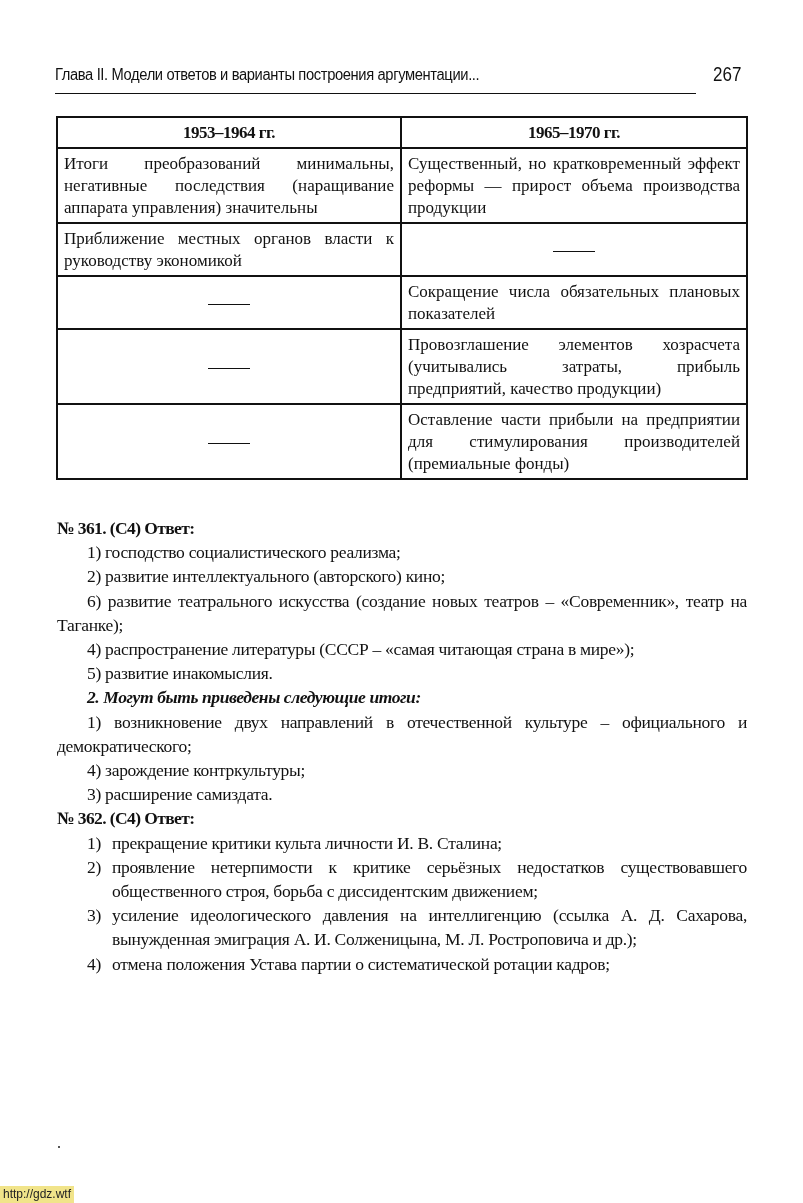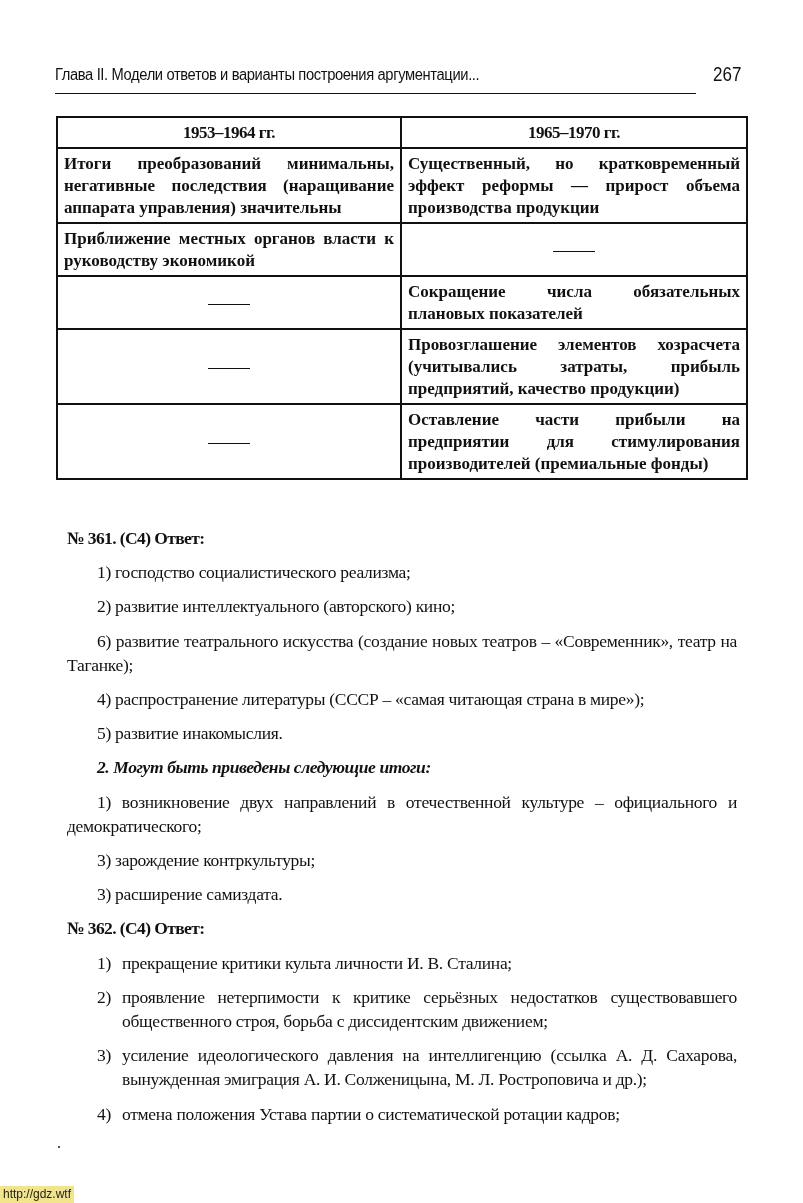--- a/index.html
+++ b/index.html
@@ -32,28 +32,28 @@
     table.cmp th, table.cmp td {
       border: 2px solid #111; vertical-align: top;
       padding: 4px 6px 3px 6px;
     }
     table.cmp col.c1 { width: 344px; }
     table.cmp col.c2 { width: 346px; }
     table.cmp th {
       font-weight: bold; text-align: center; height: 22px; 
       letter-spacing: -0.5px;
     }
-    table.cmp td { text-align: justify; font-weight: bold; }
+    table.cmp td { text-align: justify; }
     table.cmp td.dash { text-align: center; vertical-align: middle; }
     .dash-mark { display: inline-block; width: 42px; border-top: 1.5px solid #111; vertical-align: middle; }
     .body {
       position: absolute; left: 57px; top: 516px; width: 690px;
       font-size: 17.5px; line-height: 24.2px; letter-spacing: -0.3px;
     }
-    .body p { margin: 10px; text-align: justify; }
+    .body p { margin: 0; text-align: justify; }
     .task-title { font-weight: bold; letter-spacing: -0.6px; }
     .lead { font-style: italic; font-weight: bold; text-indent: 30px; letter-spacing: -0.4px; }
     .item { text-indent: 30px; }
     .hang { padding-left: 55px; text-indent: -25px; }
     .hang .n { display: inline-block; width: 25px; text-indent: 0; }
     .stray-dot {
       position: absolute; left: 58px; top: 1146px; width: 2px; height: 2px; background: #555;
     }
     .watermark {
       position: absolute; left: 0; top: 1186px; height: 34px; padding: 0 3px;
@@ -106,21 +106,21 @@
 <div class="body">
   <section>
     <p class="task-title">№ 361. (С4) Ответ:</p>
     <p class="item">1) господство социалистического реализма;</p>
     <p class="item">2) развитие интеллектуального (авторского) кино;</p>
     <p class="item">6) развитие театрального искусства (создание новых театров – «Современник», театр на Таганке);</p>
     <p class="item">4) распространение литературы (СССР – «самая читающая страна в мире»);</p>
     <p class="item">5) развитие инакомыслия.</p>
     <p class="lead">2. Могут быть приведены следующие итоги:</p>
     <p class="item">1) возникновение двух направлений в отечественной культуре – официального и демократического;</p>
-    <p class="item">3) зарождение контркультуры;</p>
+    <p class="item">4) зарождение контркультуры;</p>
     <p class="item">3) расширение самиздата.</p>
   </section>
   <section>
     <p class="task-title">№ 362. (С4) Ответ:</p>
     <p class="hang"><span class="n">1)</span><span>прекращение критики культа личности И. В. Сталина;</span></p>
     <p class="hang"><span class="n">2)</span><span>проявление нетерпимости к критике серьёзных недостатков существовавшего общественного строя, борьба с диссидентским движением;</span></p>
     <p class="hang"><span class="n">3)</span><span>усиление идеологического давления на интеллигенцию (ссылка А. Д. Сахарова, вынужденная эмиграция А. И. Солженицына, М. Л. Ростроповича и др.);</span></p>
     <p class="hang"><span class="n">4)</span><span>отмена положения Устава партии о систематической ротации кадров;</span></p>
   </section>
 </div>

